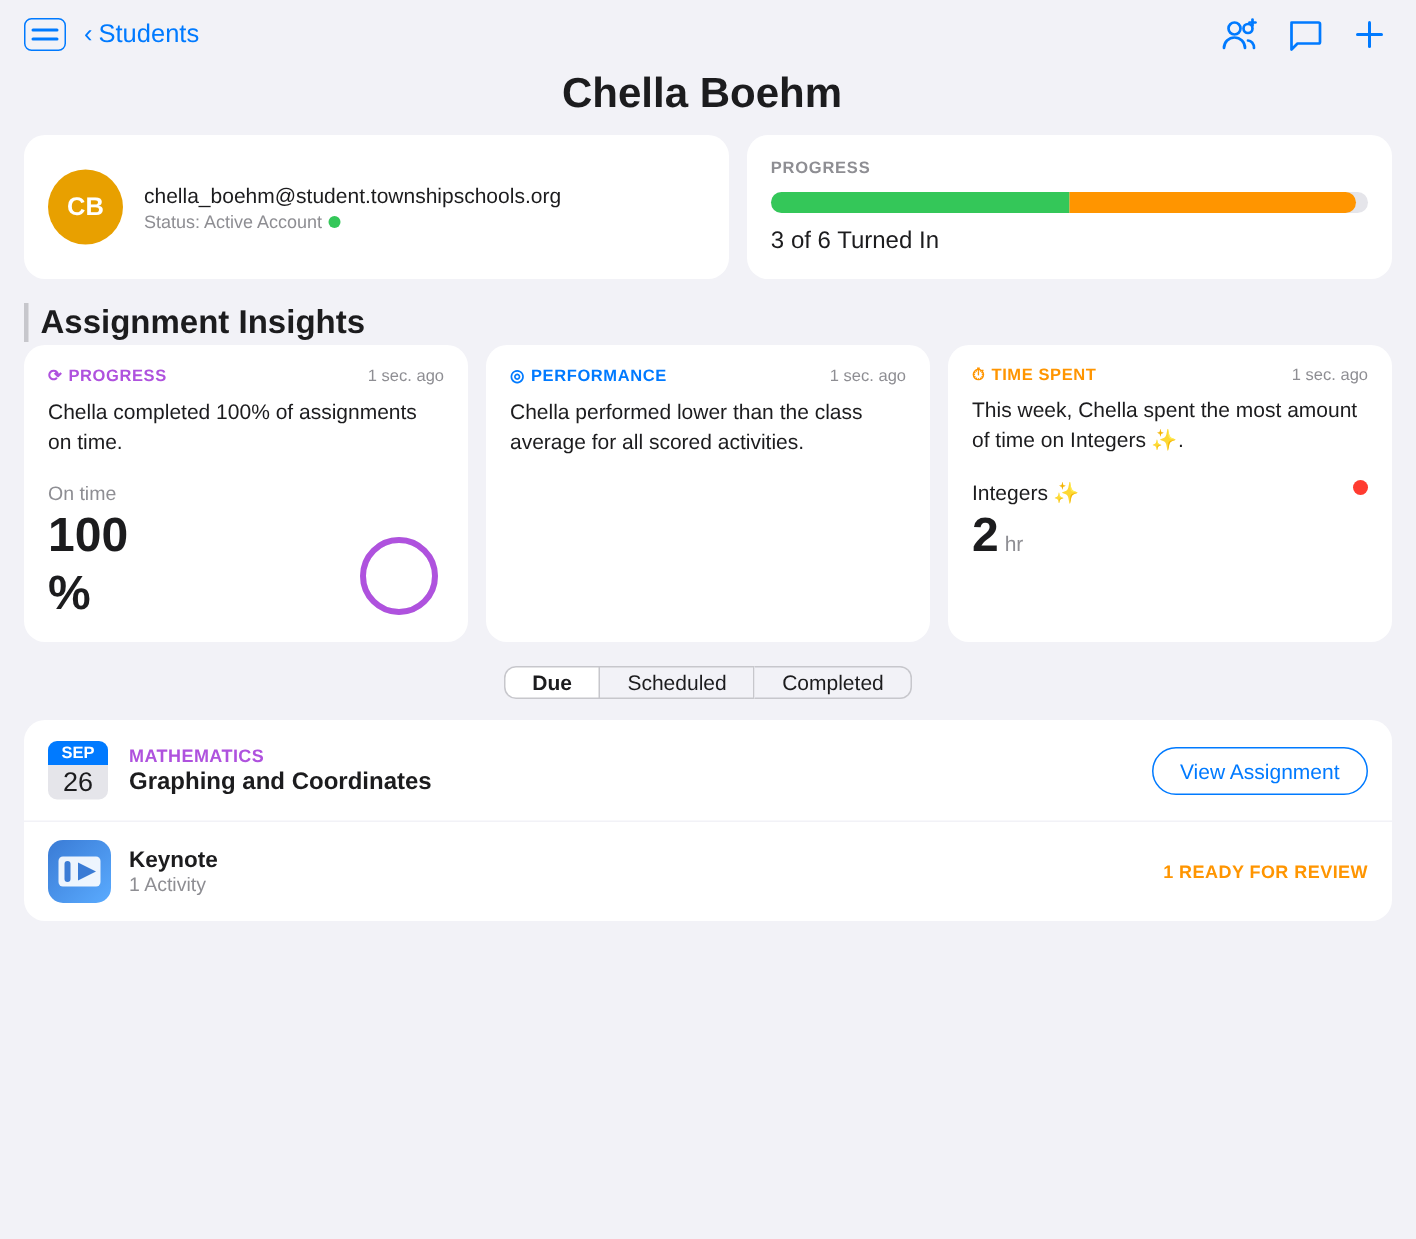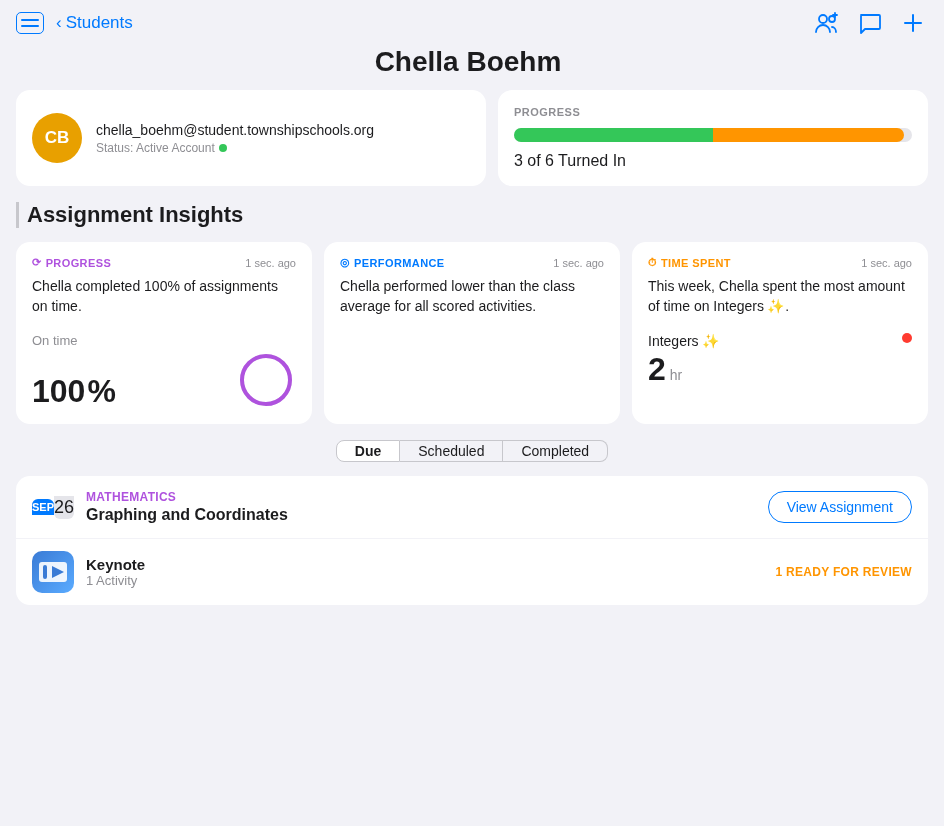--- a/index.html
+++ b/index.html
@@ -181,21 +181,21 @@
     .progress-subtitle {
       font-size: 16px;
       font-weight: 500;
       color: #1c1c1e;
     }
     
     .section-header {
       font-size: 22px;
       font-weight: 700;
       color: #1c1c1e;
-      margin-bottom: 14px;
+      margin-bottom: 2px;
       padding-left: 4px;
       border-left: 3px solid #c7c7cc;
       padding-left: 8px;
     }
     
     .insights-row {
       display: flex;
       gap: 12px;
       margin-bottom: 16px;
     }
@@ -335,21 +335,21 @@
     }
     .assignment-header {
       display: flex;
       align-items: center;
       justify-content: space-between;
       padding: 14px 16px;
       border-bottom: 1px solid #f2f2f7;
     }
     .assignment-date-badge {
       display: flex;
-      flex-direction: row;
+      flex-direction: column;
       align-items: center;
       width: 40px;
       margin-right: 14px;
     }
     .date-month {
       font-size: 11px;
       font-weight: 700;
       color: #fff;
       background: #007aff;
       border-radius: 6px 6px 0 0;
@@ -509,21 +509,21 @@
         <div class="insight-card-header">
           <div class="insight-tag progress">
             <span>⟳</span>
             <span>PROGRESS</span>
           </div>
           <span class="insight-timestamp">1 sec. ago</span>
         </div>
         <div class="insight-description">Chella completed 100% of assignments on time.</div>
         <div class="insight-metric-label">On time</div>
         <div style="display:flex; justify-content:space-between; align-items:flex-end;">
-          <div style="display:flex; align-items:baseline; gap:2px;">
+          <div style="display:flex; align-items:baseline; gap:2px;flex-direction:column;">
             <span class="insight-metric-value">100</span>
             <span class="insight-metric-value unit">%</span>
           </div>
           <svg width="60" height="60" viewBox="0 0 60 60">
             <circle cx="30" cy="30" r="24" fill="none" stroke="#e5e5ea" stroke-width="4"></circle>
             <circle cx="30" cy="30" r="24" fill="none" stroke="#af52de" stroke-width="4" stroke-dasharray="150.796" stroke-dashoffset="0" stroke-linecap="round" transform="rotate(-90 30 30)"></circle>
           </svg>
         </div>
       </div>
 

